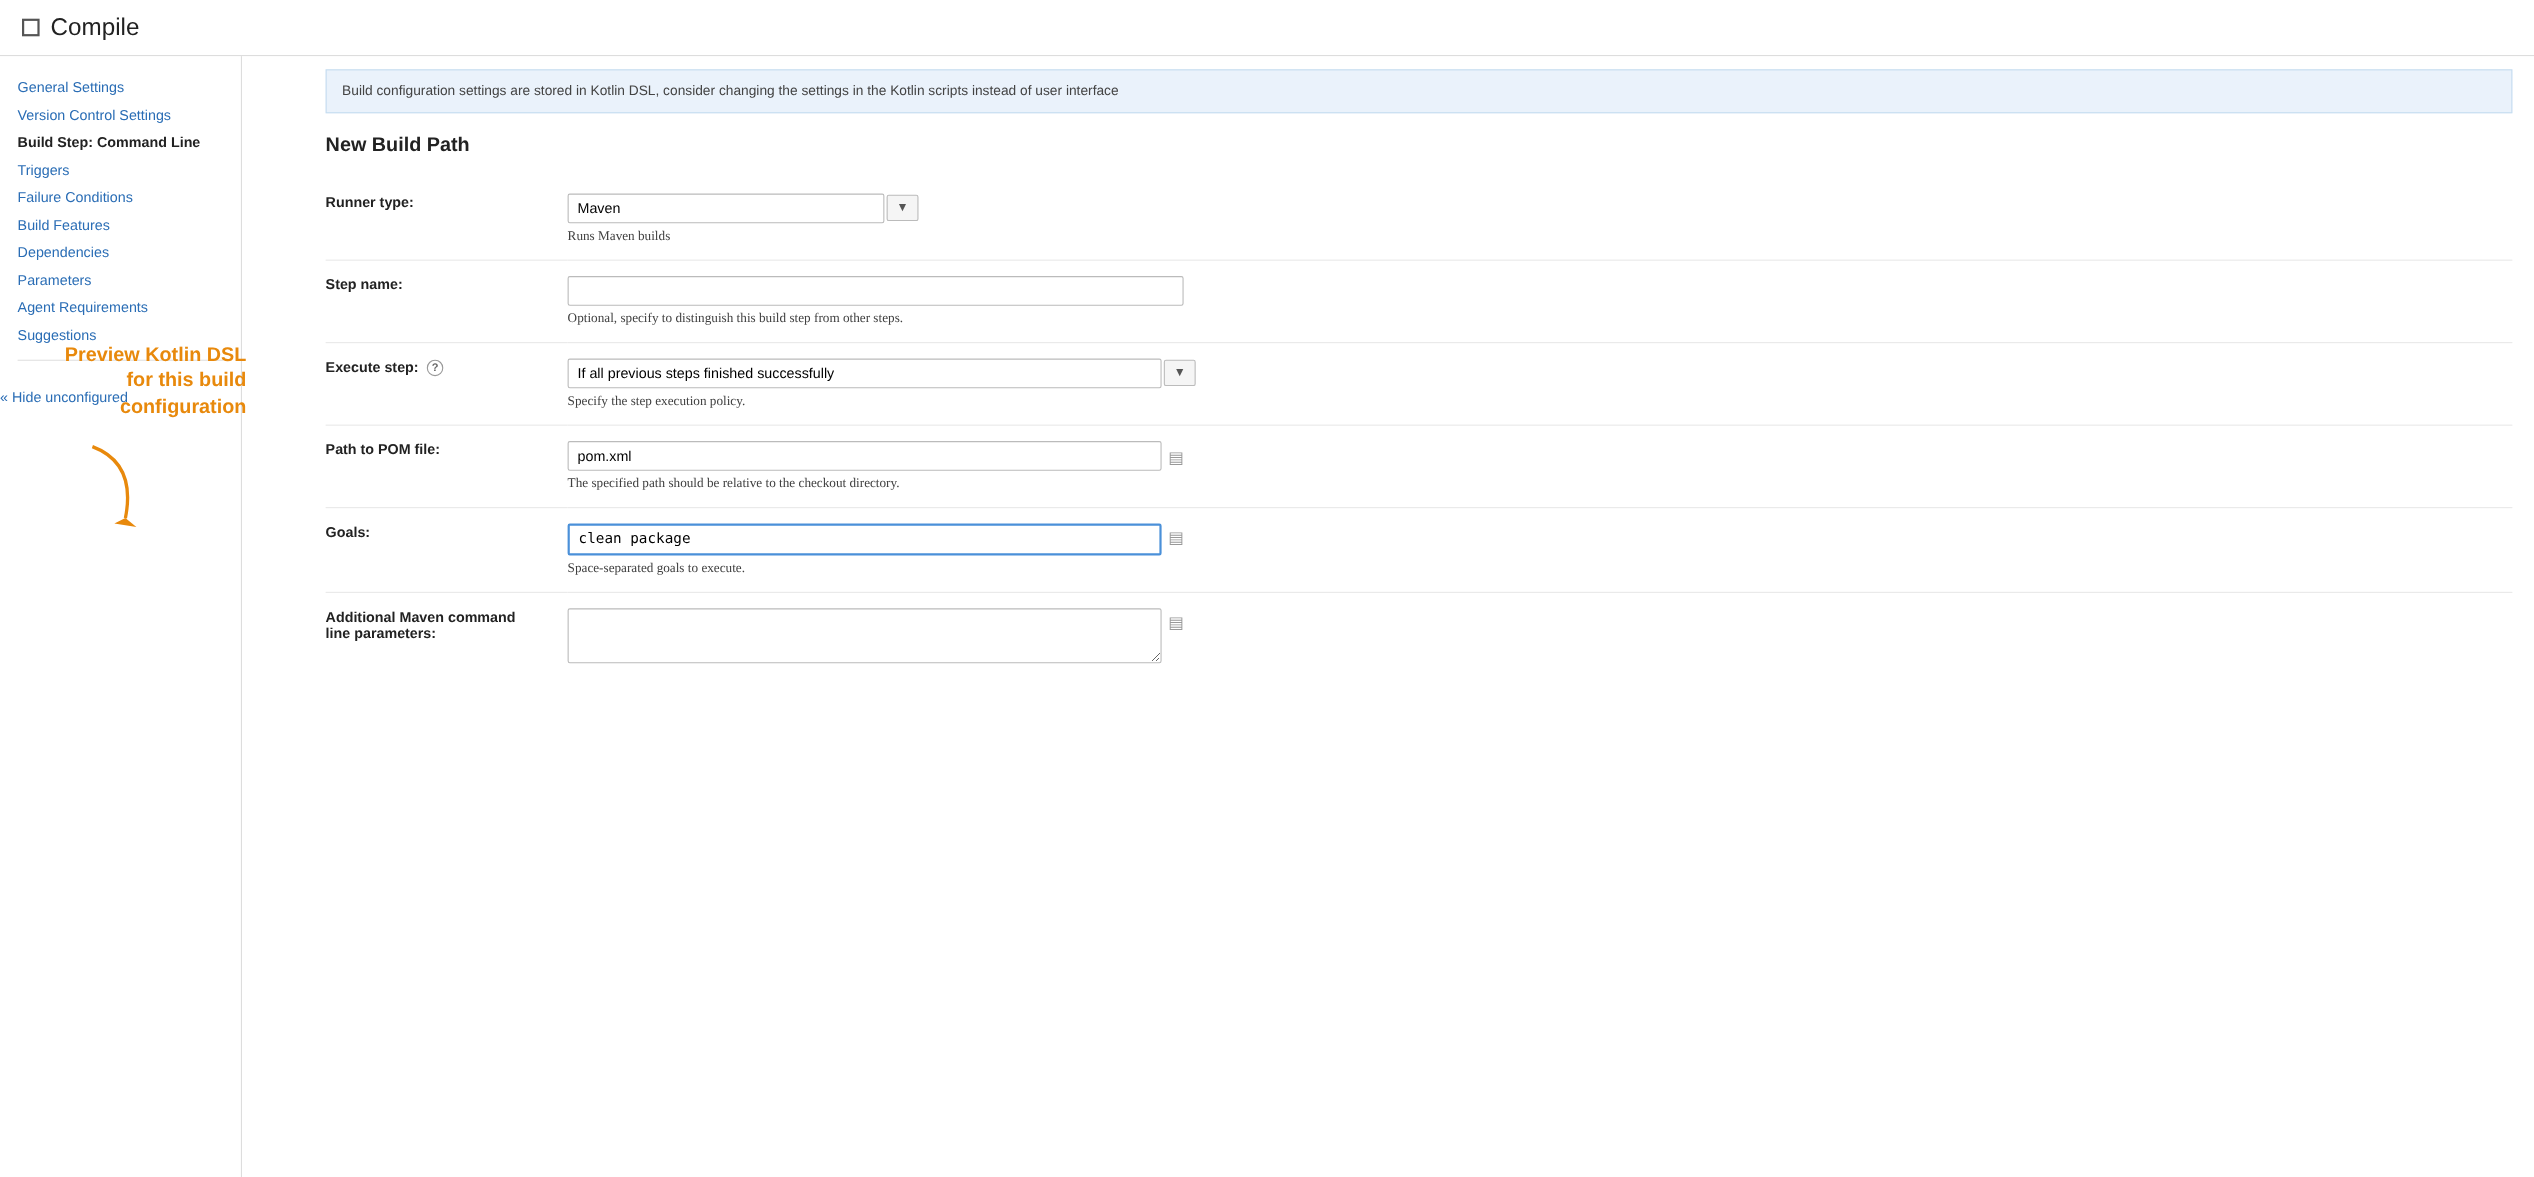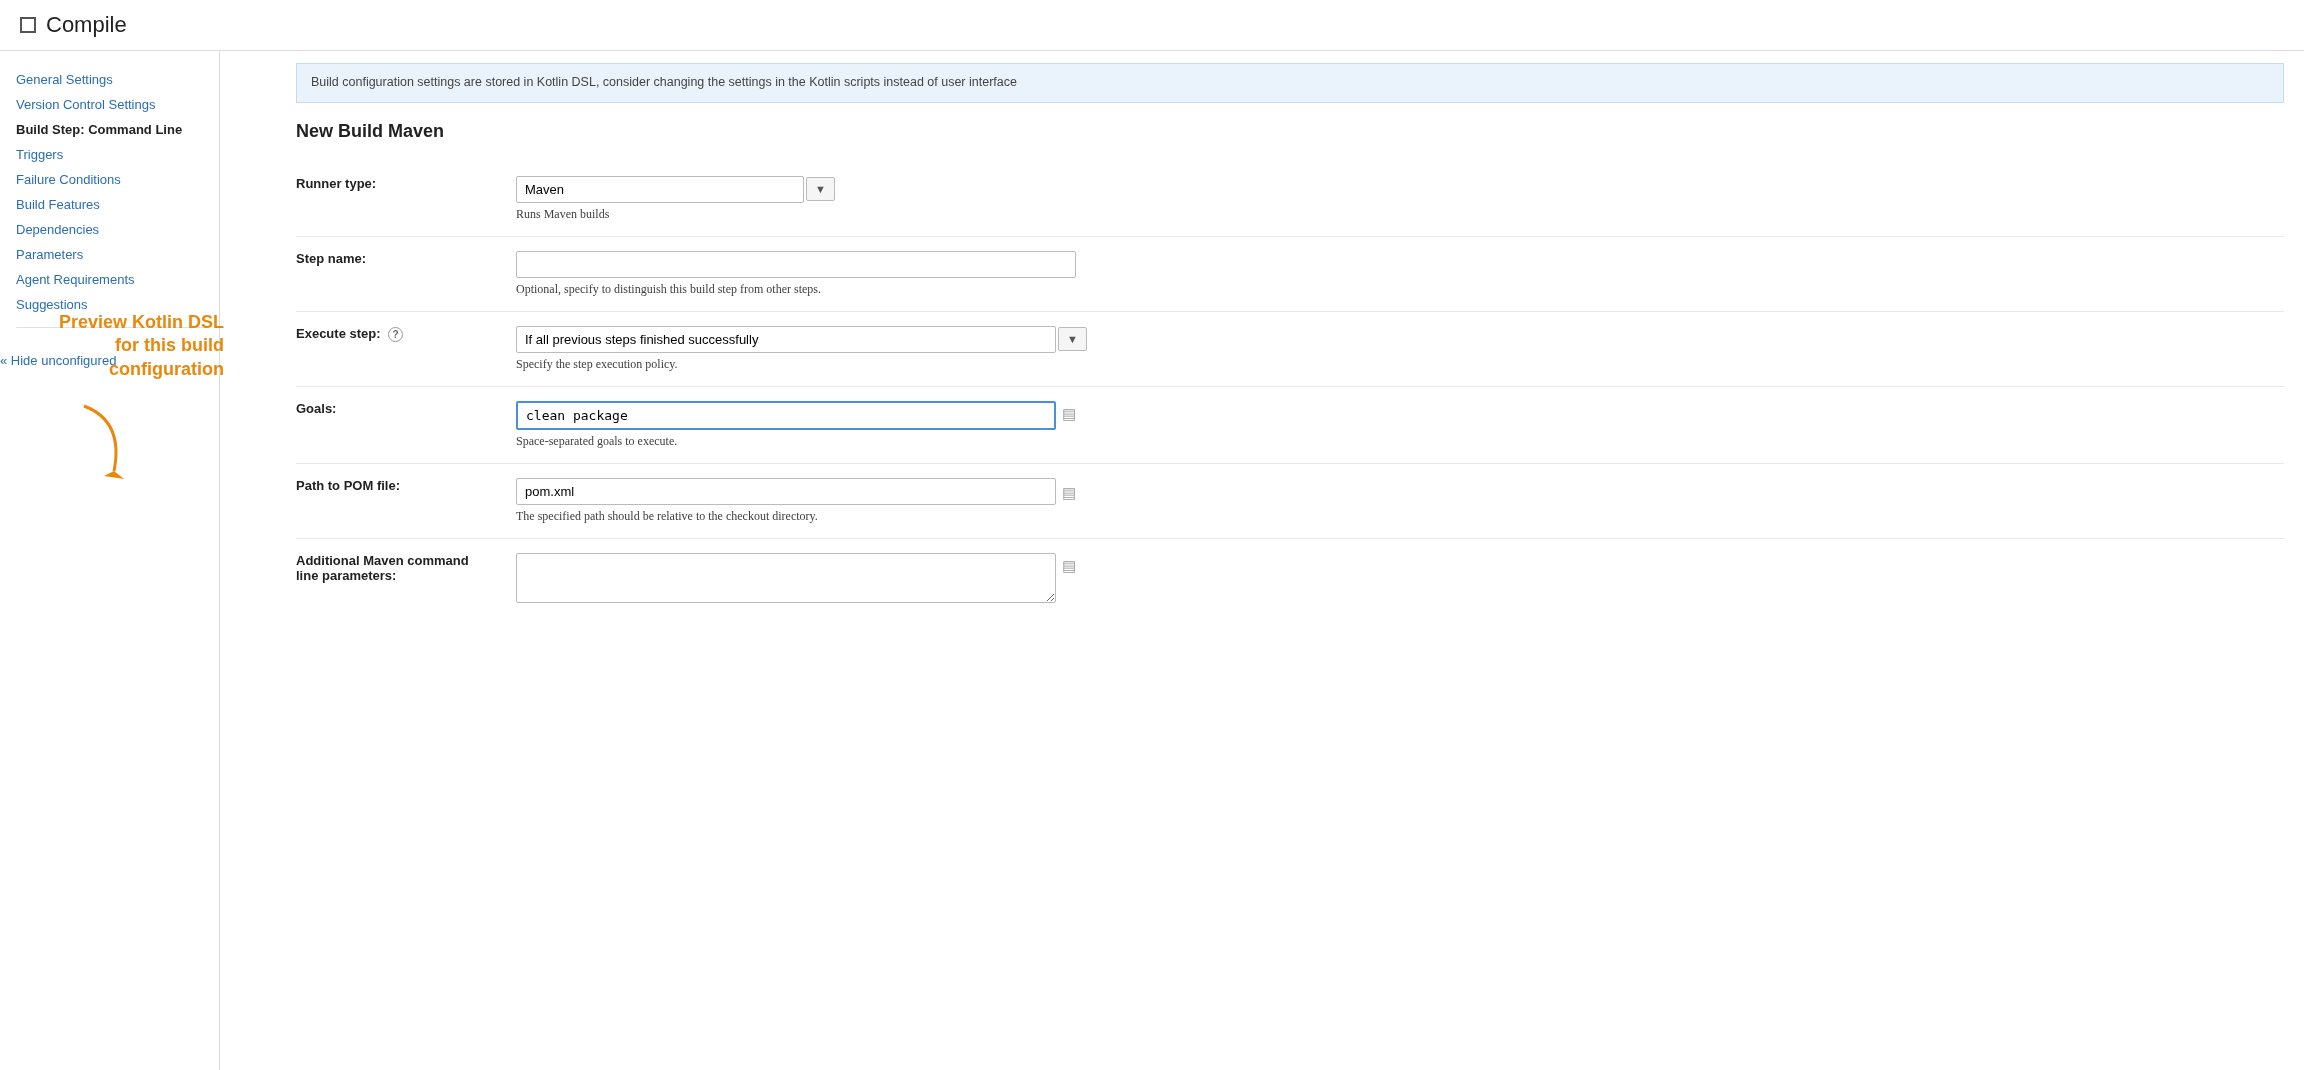--- a/index.html
+++ b/index.html
@@ -373,21 +373,21 @@
         <path d="M 10 5 Q 50 20 40 70" stroke="#e8890c" stroke-width="3" fill="none"></path>
         <polygon points="30,75 40,70 50,78" fill="#e8890c"></polygon>
       </svg>
     </div>
 
   </nav>
 
   <main class="main-content">
     <div class="info-banner">Build configuration settings are stored in Kotlin DSL, consider changing the settings in the Kotlin scripts instead of user interface</div>
 
-    <h2 class="section-title">New Build Maven</h2>
+    <h2 class="section-title">New Build Path</h2>
 
     <table class="form-table">
       <tbody>
 
         <tr>
           <td class="form-label-cell">Runner type:</td>
           <td class="form-field-cell">
             <div class="runner-select-wrapper">
               <select class="runner-select">
                 <option>Maven</option>
@@ -416,42 +416,42 @@
               <select class="execute-select">
                 <option>If all previous steps finished successfully</option>
               </select>
               <button class="execute-dropdown-btn">▼</button>
             </div>
             <div class="form-hint">Specify the step execution policy.</div>
           </td>
         </tr>
 
         <tr>
+          <td class="form-label-cell">Path to POM file:</td>
+          <td class="form-field-cell">
+            <div class="pom-wrapper">
+              <input type="text" class="pom-input" value="pom.xml" style="">
+              <span class="edit-icon">▤</span>
+            </div>
+            <div class="form-hint">The specified path should be relative to the checkout directory.</div>
+          </td>
+        </tr>
+
+        <tr>
           <td class="form-label-cell">Goals:</td>
           <td class="form-field-cell">
             <div class="goals-wrapper">
               <input type="text" class="goals-input" value="clean package" style="">
               <span class="edit-icon">▤</span>
             </div>
             <div class="form-hint">Space-separated goals to execute.</div>
           </td>
         </tr>
 
         <tr>
-          <td class="form-label-cell">Path to POM file:</td>
-          <td class="form-field-cell">
-            <div class="pom-wrapper">
-              <input type="text" class="pom-input" value="pom.xml" style="">
-              <span class="edit-icon">▤</span>
-            </div>
-            <div class="form-hint">The specified path should be relative to the checkout directory.</div>
-          </td>
-        </tr>
-
-        <tr>
           <td class="form-label-cell">
             Additional Maven command<br>line parameters:
           </td>
           <td class="form-field-cell">
             <div class="maven-params-wrapper">
               <textarea class="maven-params-input" style=""></textarea>
               <span class="edit-icon">▤</span>
             </div>
           </td>
         </tr>

